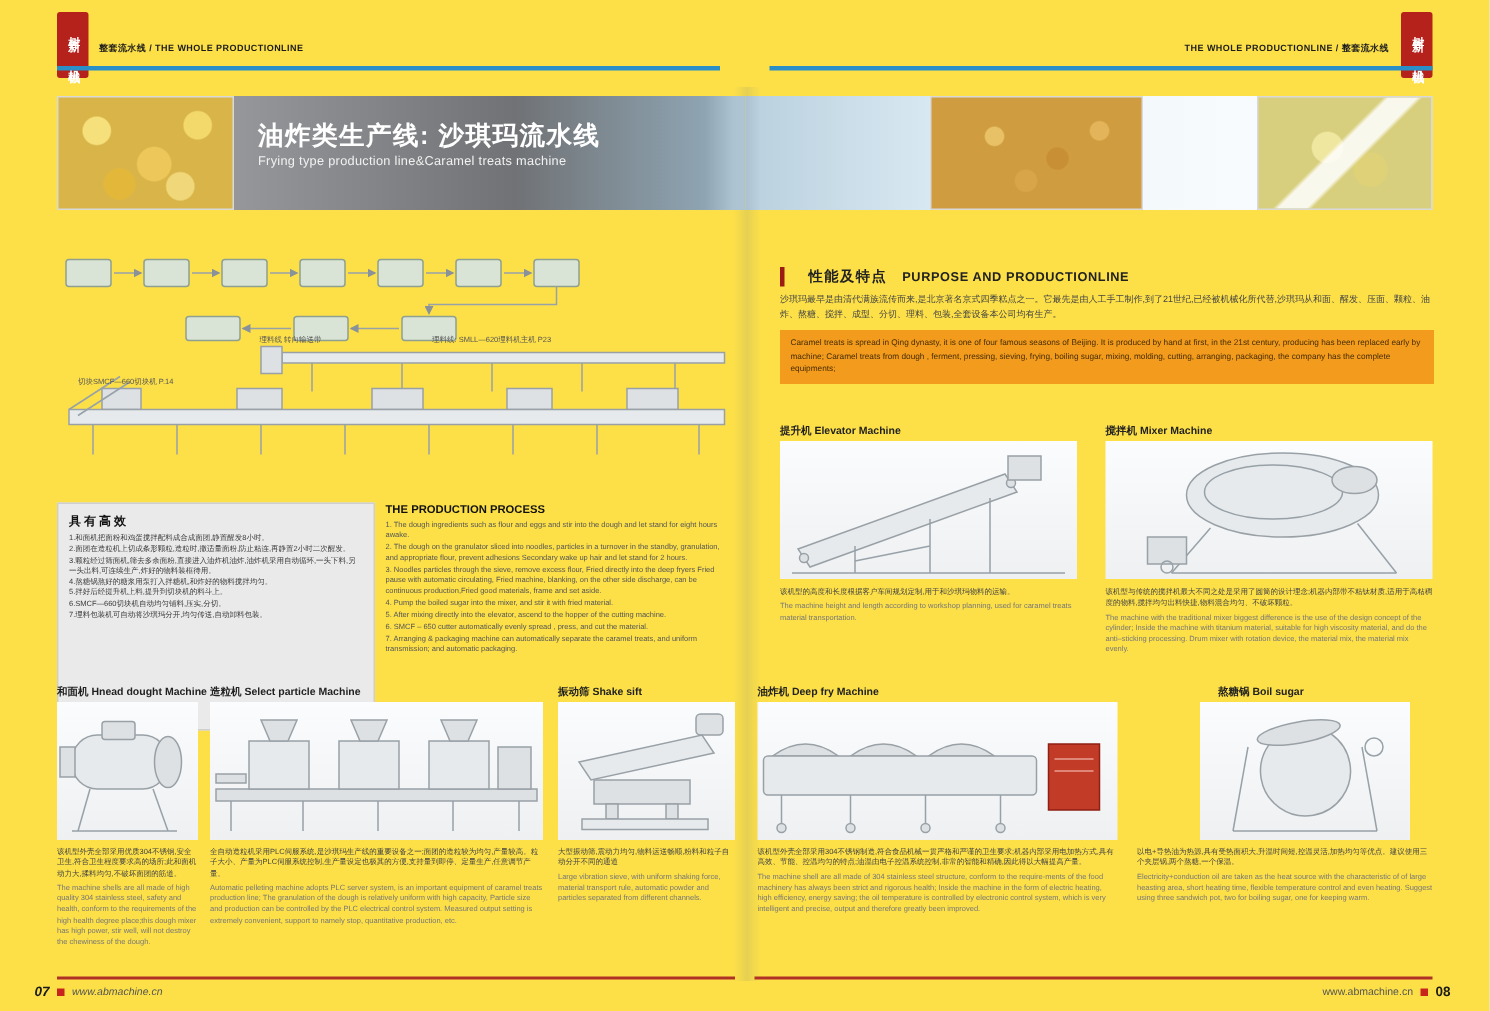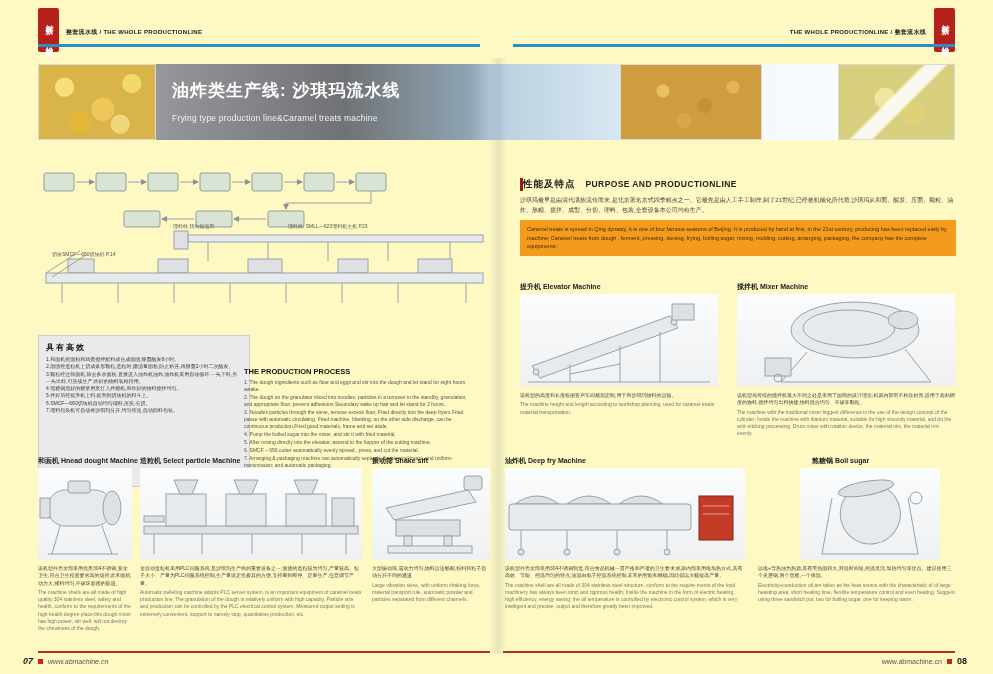--- a/index.html
+++ b/index.html
@@ -1,16 +1,16 @@
 <!DOCTYPE html>
 <html><head>
 <meta charset="utf-8">
 <style>
   html,body{margin:0;padding:0;background:#e9e9e9;}
-  .page{position:relative;width:993px;height:674px;background:#fef9c3;overflow:hidden;
+  .page{position:relative;width:993px;height:674px;background:#fde047;overflow:hidden;
         font-family:"Liberation Sans","DejaVu Sans",sans-serif;color:#222;}
 
   
   .seal{position:absolute;width:21px;height:44px;background:#b5221c;color:#fff;
         display:grid;grid-template-columns:1fr 1fr;align-items:center;justify-items:center;
         font-size:8px;font-weight:bold;writing-mode:vertical-rl;border-radius:2px;line-height:1;}
   .seal span{letter-spacing:1px;}
   .hdr-label{position:absolute;font-size:6px;font-weight:bold;color:#1c1c1c;letter-spacing:.3px;}
   .hdr-rule{position:absolute;height:3px;background:#2a8fc7;}
 
@@ -18,21 +18,21 @@
   .photo{position:absolute;border:1px solid #d9d9d9;box-sizing:border-box;}
   .photo-snack{background:
       radial-gradient(circle at 22% 30%,#f6e07c 0 9px,transparent 10px),
       radial-gradient(circle at 55% 60%,#eec75a 0 11px,transparent 12px),
       radial-gradient(circle at 80% 25%,#f3d96b 0 9px,transparent 10px),
       radial-gradient(circle at 35% 78%,#e3b83a 0 10px,transparent 11px),
       radial-gradient(circle at 70% 80%,#f0d77a 0 9px,transparent 10px),
       #d9b549;}
   .banner-title{position:absolute;background:linear-gradient(90deg,#95979a,#707275 55%,#8ea4b2 92%,#b9d0de);}
   .bt-cn{margin:15px 0 0 16px;font-size:17px;font-weight:bold;color:#ffffff;letter-spacing:1px;}
-  .bt-en{margin:11px 0 0 16px;font-size:8.5px;color:#f2f2f2;letter-spacing:.2px;}
+  .bt-en{margin:0 0 0 16px;font-size:8.5px;color:#f2f2f2;letter-spacing:.2px;}
   .banner-right{position:absolute;background:linear-gradient(90deg,#b9d0de,#dcebf4 30%,#f4f9fc 60%,#ffffff);}
   .photo-caramel{background:
       radial-gradient(circle at 30% 35%,#e8c066 0 6px,transparent 7px),
       radial-gradient(circle at 60% 55%,#c98f35 0 7px,transparent 8px),
       radial-gradient(circle at 80% 30%,#e3b459 0 6px,transparent 7px),
       radial-gradient(circle at 45% 75%,#d8a548 0 7px,transparent 8px),
       #cf9c40;}
   .photo-package{background:
       linear-gradient(135deg,transparent 44%,rgba(255,255,255,.85) 46%,rgba(255,255,255,.85) 56%,transparent 58%),
       radial-gradient(circle at 40% 45%,#efe6a0 0 10px,transparent 11px),
@@ -41,27 +41,27 @@
 
   
   .diagram{position:absolute;left:38px;top:165px;width:455px;height:165px;}
   .dlabel{position:absolute;font-size:5px;color:#555;white-space:nowrap;}
 
   
   .proc-cn{position:absolute;left:38px;top:335px;width:212px;height:152px;background:#eaeaea;
            border:1px solid #cfcfcf;box-sizing:border-box;padding:6px 7px;}
   .proc-cn h3{margin:0 0 3px 0;font-size:8px;letter-spacing:2px;color:#111;}
   .proc-cn .step{font-size:5px;line-height:1.45;color:#3a3a3a;}
-  .proc-en{position:absolute;left:244px;top:335px;width:232px;margin-top:32px;}
+  .proc-en{position:absolute;left:257px;top:335px;width:232px;}
   .proc-en h3{margin:0 0 3px 0;font-size:7.5px;color:#111;}
   .proc-en .step{font-size:5px;line-height:1.4;color:#555;margin-bottom:1px;}
 
   
   .purpose{position:absolute;left:520px;top:178px;width:436px;}
-  .purpose-head{border-left:3px solid #9a1c12;padding-left:0;display:flex;gap:10px;align-items:baseline;}
+  .purpose-head{border-left:3px solid #9a1c12;padding-left:16px;display:flex;gap:10px;align-items:baseline;}
   .purpose-head .cn{font-size:9.5px;font-weight:bold;letter-spacing:1px;}
   .purpose-head .en{font-size:8.5px;font-weight:bold;letter-spacing:.4px;}
   .purpose-cn{margin-top:5px;font-size:6px;line-height:1.6;color:#444;}
   .purpose-en-box{margin-top:5px;background:#f29b1d;padding:5px 7px;font-size:5.5px;line-height:1.55;color:#462c04;}
 
   
   .m-caption{position:absolute;font-size:7px;font-weight:bold;color:#222;}
   .m-photo{position:absolute;background:linear-gradient(#fbfcfd,#eef0f2);}
   .m-desc{position:absolute;font-size:5px;line-height:1.45;}
   .m-desc .cn{color:#444;display:block;}

